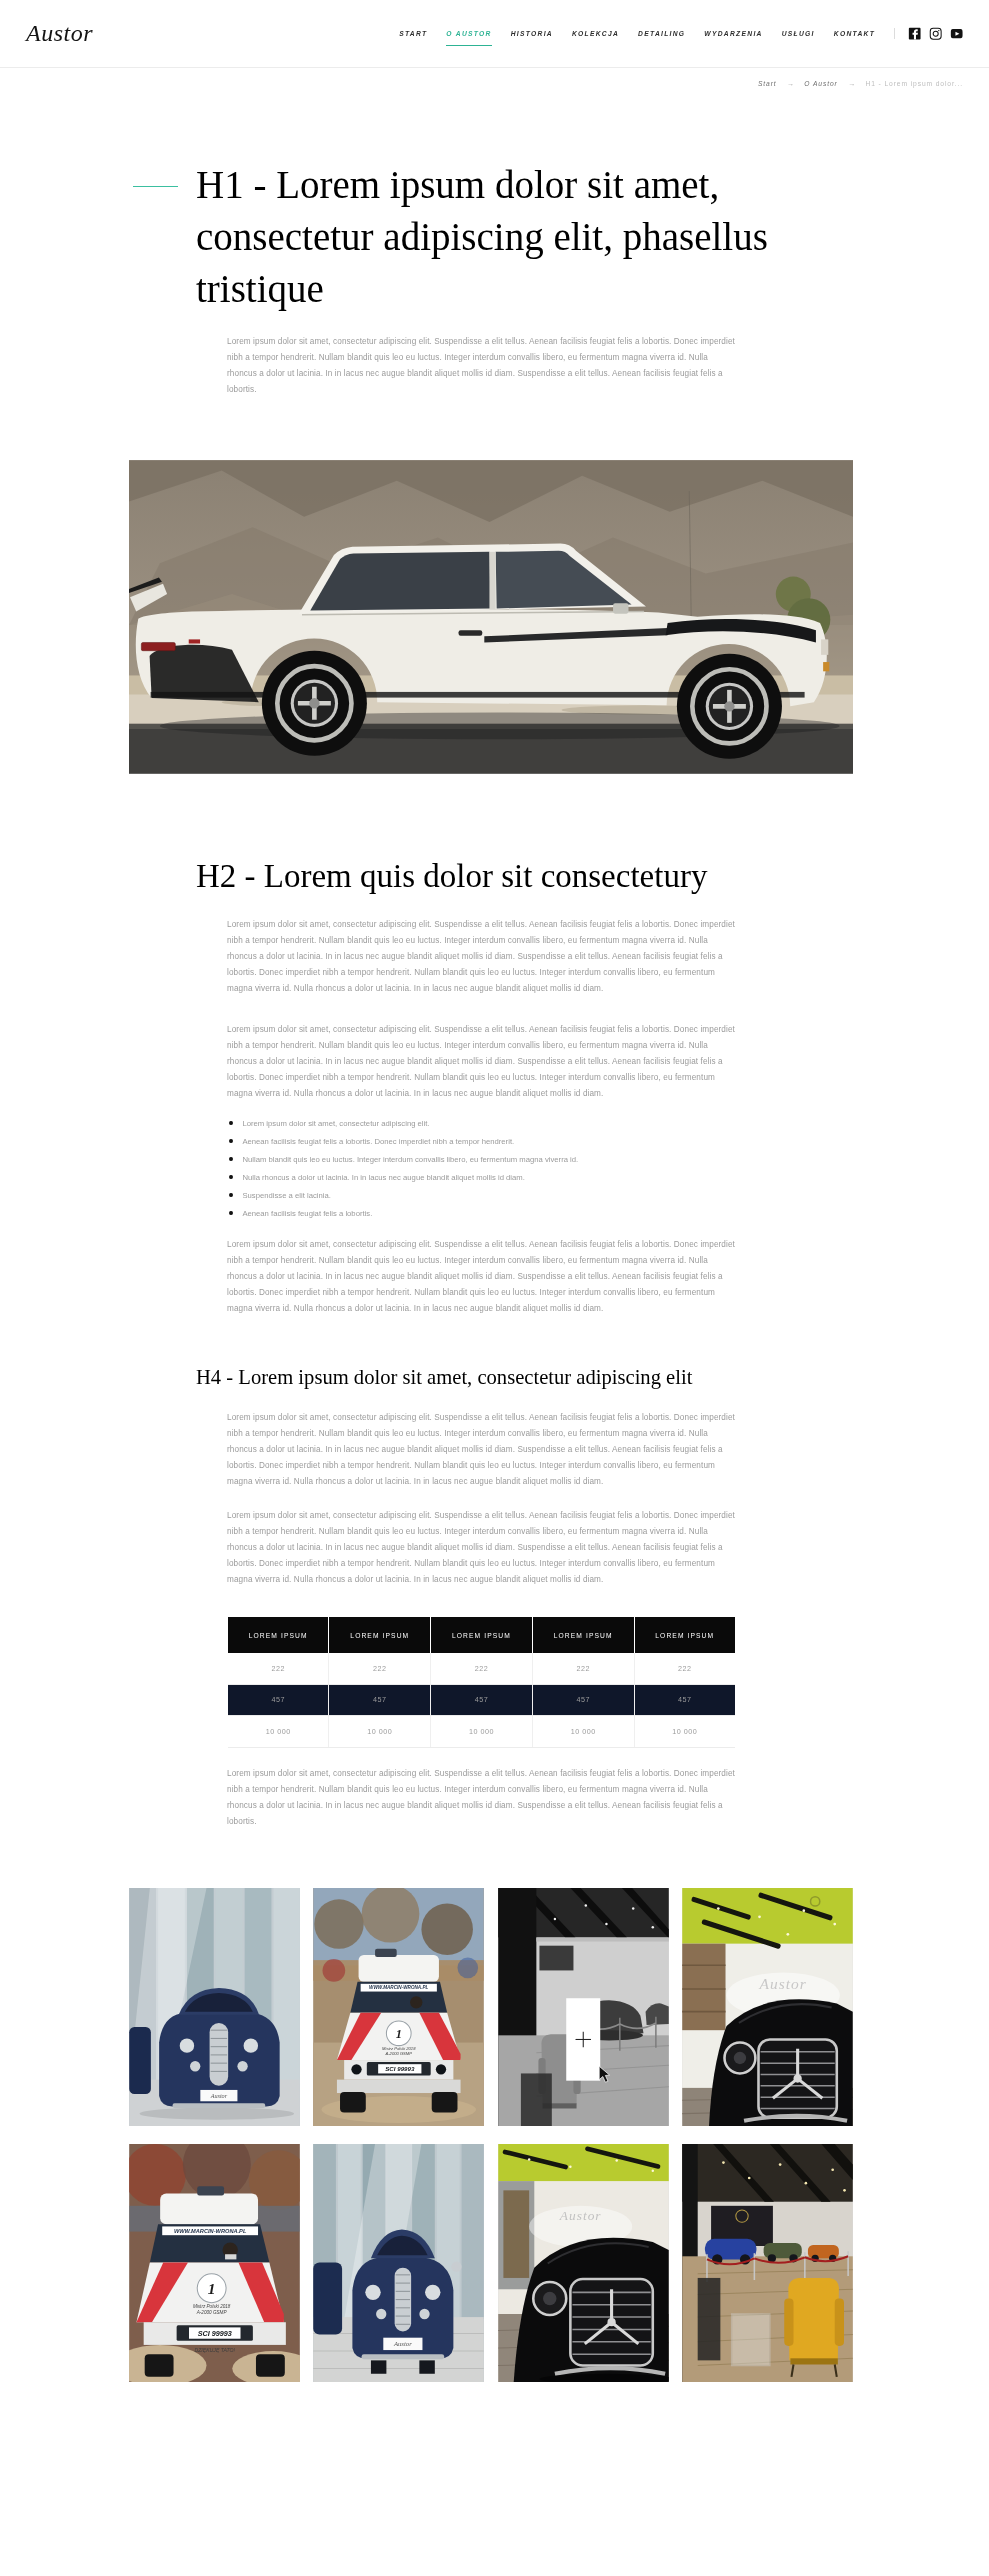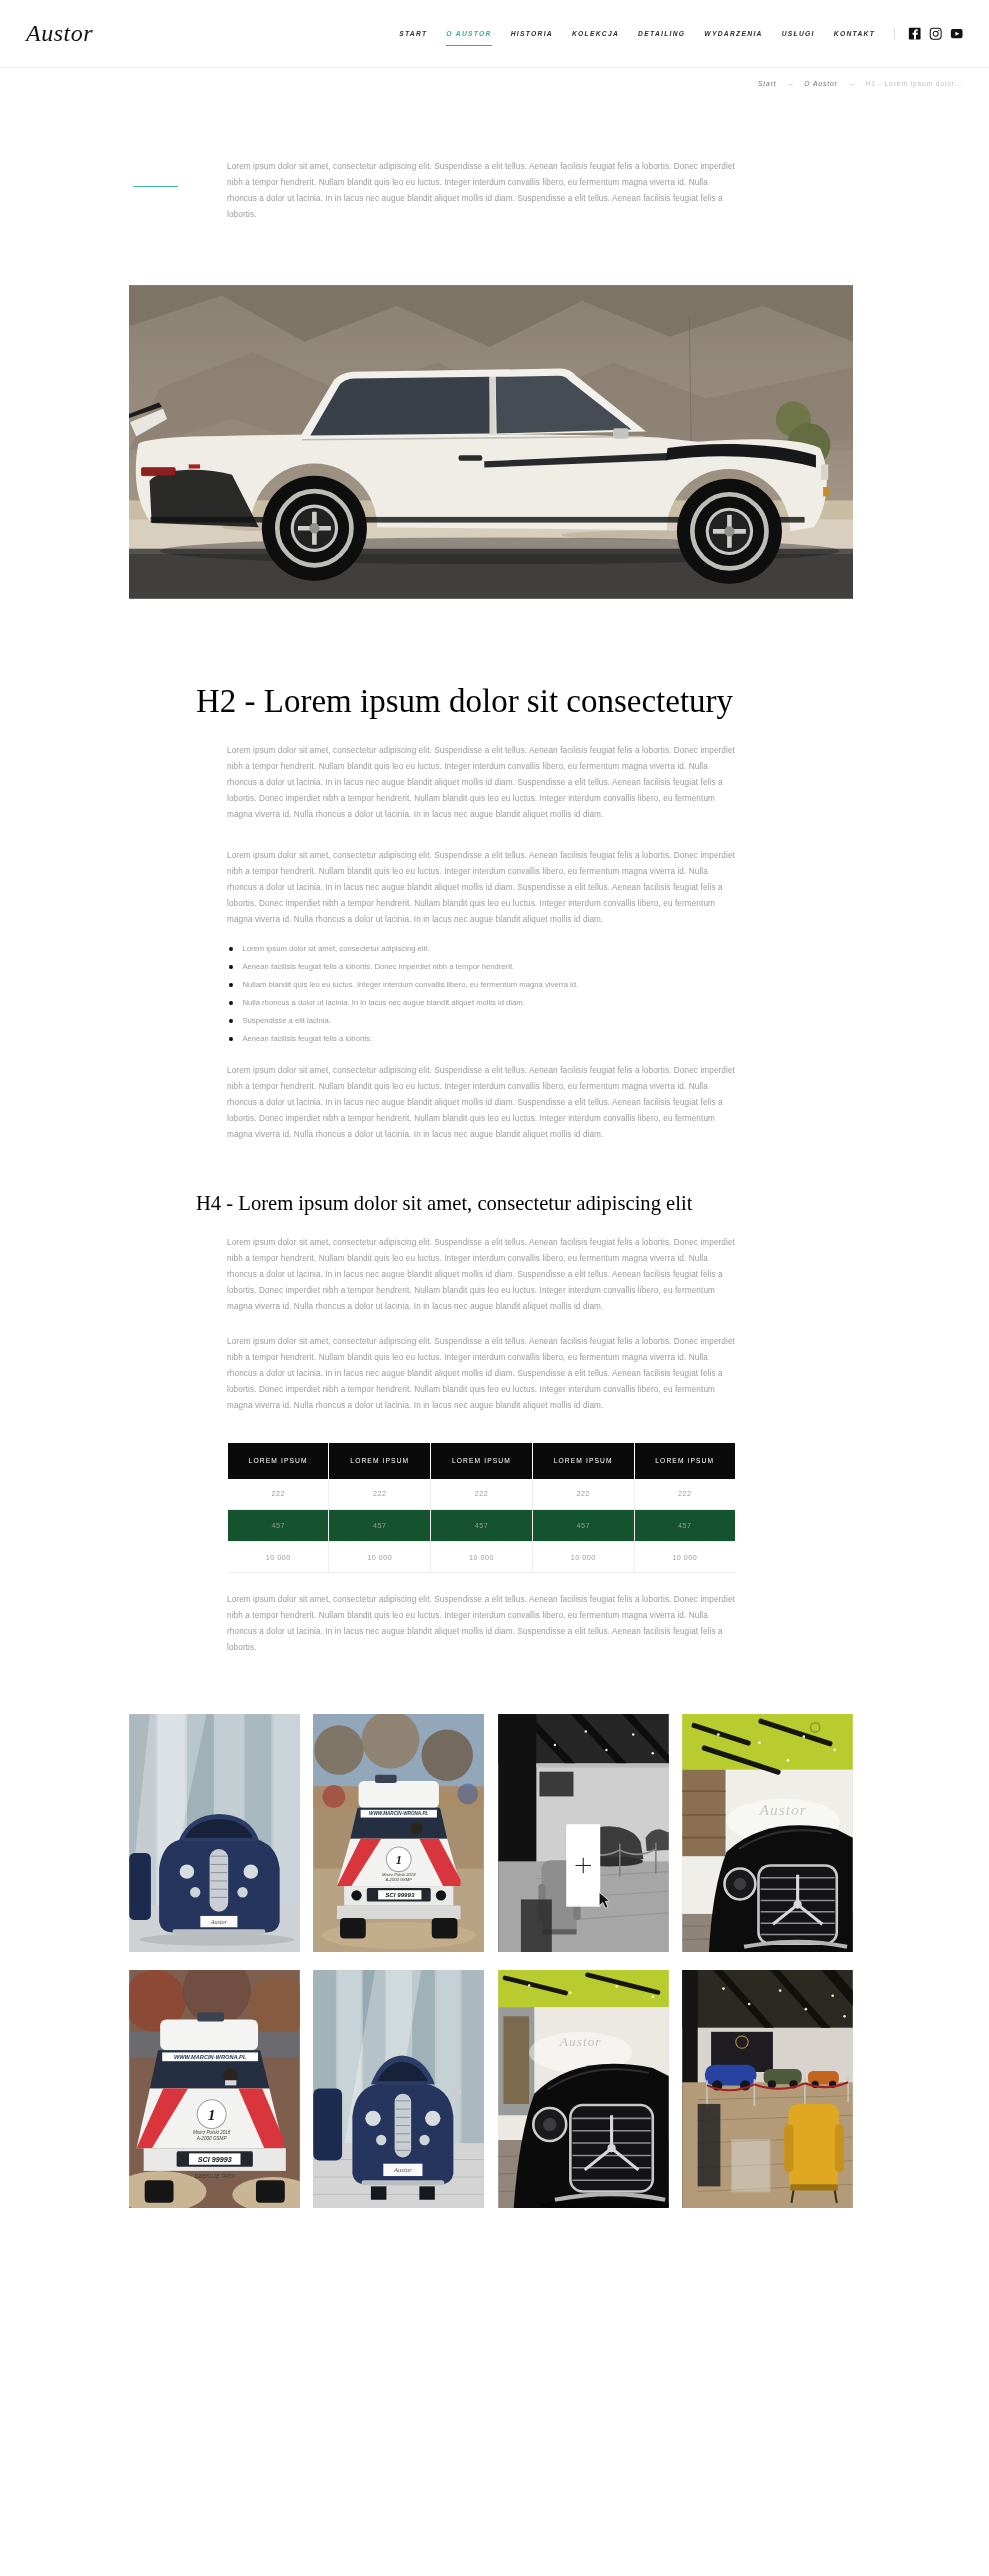--- a/index.html
+++ b/index.html
@@ -62,21 +62,21 @@
   .hero { width:724px; height:314px; margin-top:62px; display:block; }
 
   
   .data-table { width:507px; margin:29px 0 0 99px; border-collapse:collapse; }
   .data-table th { background:#0a0a0a; color:#fff; font-weight:400;
     font-size:6.7px; letter-spacing:1.1px; padding:14.4px 4.1px; }
   .data-table th:not(:last-child) { border-right:1px solid #ffffff; }
   .data-table td { text-align:center; font-size:7.2px; letter-spacing:0.5px;
     color:#9b9b9b; padding:10.8px 4.1px; border-bottom:0.5px solid #ececec; }
   .data-table td:not(:last-child) { border-right:0.5px solid #efefef; }
-  .data-table tbody tr:nth-child(2) { background:#14532d; }
+  .data-table tbody tr:nth-child(2) { background:#0f172a; }
 
   
   .gallery { width:724px; margin-top:58px; display:grid;
     grid-template-columns:repeat(4, 171px); justify-content:space-between;
     row-gap:18px; }
   .tile { width:171px; height:238px; overflow:hidden; cursor:pointer;
     background:#ddd; }
   .tile svg { width:100%; height:100%; display:block; }
 
   .svg-serif { font-family:"Liberation Serif", serif; }
@@ -128,20 +128,21 @@
     <a>O Austor</a>
     <span class="arrow">→</span>
     <span class="current">H1 - Lorem ipsum dolor...</span>
   </div>
 </div>
 
 <main class="container">
 
   <div class="h1-wrap">
     <span class="h1-dash"></span>
+    <h1>H1 - Lorem ipsum dolor sit amet, consectetur adipiscing elit, phasellus tristique</h1>
   </div>
 
   <p class="body-p">Lorem ipsum dolor sit amet, consectetur adipiscing elit. Suspendisse a elit tellus. Aenean facilisis feugiat felis a lobortis. Donec imperdiet nibh a tempor hendrerit. Nullam blandit quis leo eu luctus. Integer interdum convallis libero, eu fermentum magna viverra id. Nulla rhoncus a dolor ut lacinia. In in lacus nec augue blandit aliquet mollis id diam. Suspendisse a elit tellus. Aenean facilisis feugiat felis a lobortis.</p>
 
   <svg class="hero" viewBox="0 0 1406 609" role="img">
     <defs>
       <linearGradient id="mount" x1="0" y1="0" x2="0" y2="1">
         <stop offset="0" stop-color="#8b8173"></stop>
           <stop offset=".7" stop-color="#9a8f80"></stop>
         <stop offset="1" stop-color="#b0a695"></stop>
@@ -202,21 +203,21 @@
       <circle cx="1166" cy="478" r="46" fill="#c7c7c5"></circle>
         <circle cx="1166" cy="478" r="40" fill="#222"></circle>
       <g stroke="#cfcfcb" stroke-width="9">
           <line x1="1166" y1="446" x2="1166" y2="510"></line>
           <line x1="1134" y1="478" x2="1198" y2="478"></line>
         </g>
       <circle cx="1166" cy="478" r="10" fill="#8f8f8d"></circle>
     </g>
   </svg>
 
-  <h2>H2 - Lorem ipsum dolor sit consectetury</h2>
+  <h2>H2 - Lorem quis dolor sit consectetury</h2>
   <p class="body-p">Lorem ipsum dolor sit amet, consectetur adipiscing elit. Suspendisse a elit tellus. Aenean facilisis feugiat felis a lobortis. Donec imperdiet nibh a tempor hendrerit. Nullam blandit quis leo eu luctus. Integer interdum convallis libero, eu fermentum magna viverra id. Nulla rhoncus a dolor ut lacinia. In in lacus nec augue blandit aliquet mollis id diam. Suspendisse a elit tellus. Aenean facilisis feugiat felis a lobortis. Donec imperdiet nibh a tempor hendrerit. Nullam blandit quis leo eu luctus. Integer interdum convallis libero, eu fermentum magna viverra id. Nulla rhoncus a dolor ut lacinia. In in lacus nec augue blandit aliquet mollis id diam.</p>
 
   <p class="body-p tight">Lorem ipsum dolor sit amet, consectetur adipiscing elit. Suspendisse a elit tellus. Aenean facilisis feugiat felis a lobortis. Donec imperdiet nibh a tempor hendrerit. Nullam blandit quis leo eu luctus. Integer interdum convallis libero, eu fermentum magna viverra id. Nulla rhoncus a dolor ut lacinia. In in lacus nec augue blandit aliquet mollis id diam. Suspendisse a elit tellus. Aenean facilisis feugiat felis a lobortis. Donec imperdiet nibh a tempor hendrerit. Nullam blandit quis leo eu luctus. Integer interdum convallis libero, eu fermentum magna viverra id. Nulla rhoncus a dolor ut lacinia. In in lacus nec augue blandit aliquet mollis id diam.</p>
 
   <ul class="bullet-list">
     <li>Lorem ipsum dolor sit amet, consectetur adipiscing elit.</li>
     <li>Aenean facilisis feugiat felis a lobortis. Donec imperdiet nibh a tempor hendrerit.</li>
     <li>Nullam blandit quis leo eu luctus. Integer interdum convallis libero, eu fermentum magna viverra id.</li>
     <li>Nulla rhoncus a dolor ut lacinia. In in lacus nec augue blandit aliquet mollis id diam.</li>
     <li>Suspendisse a elit lacinia.</li>

